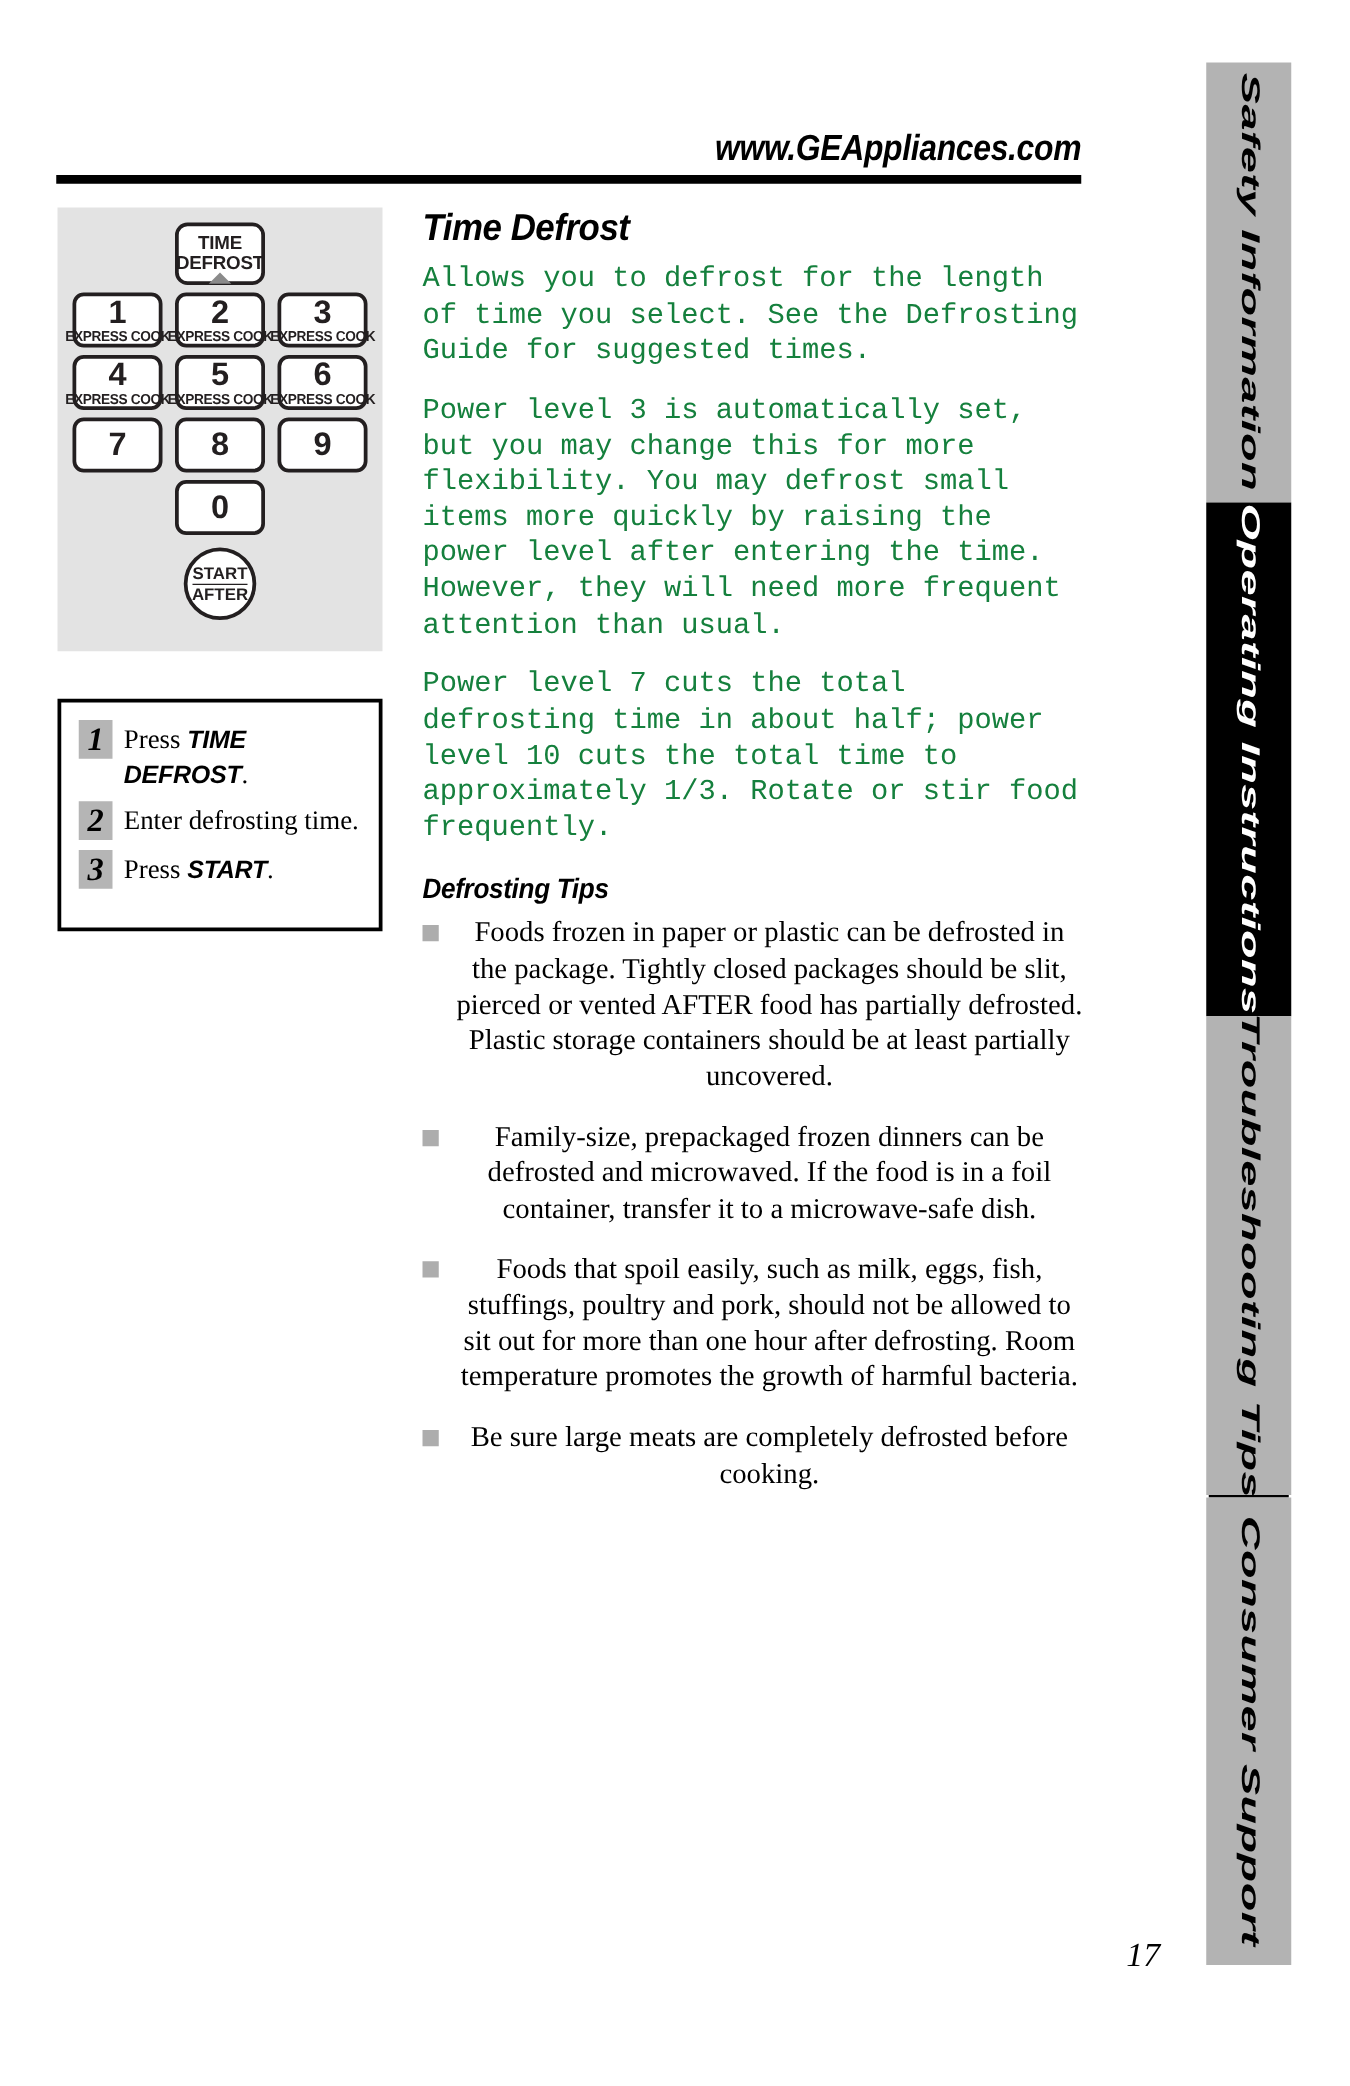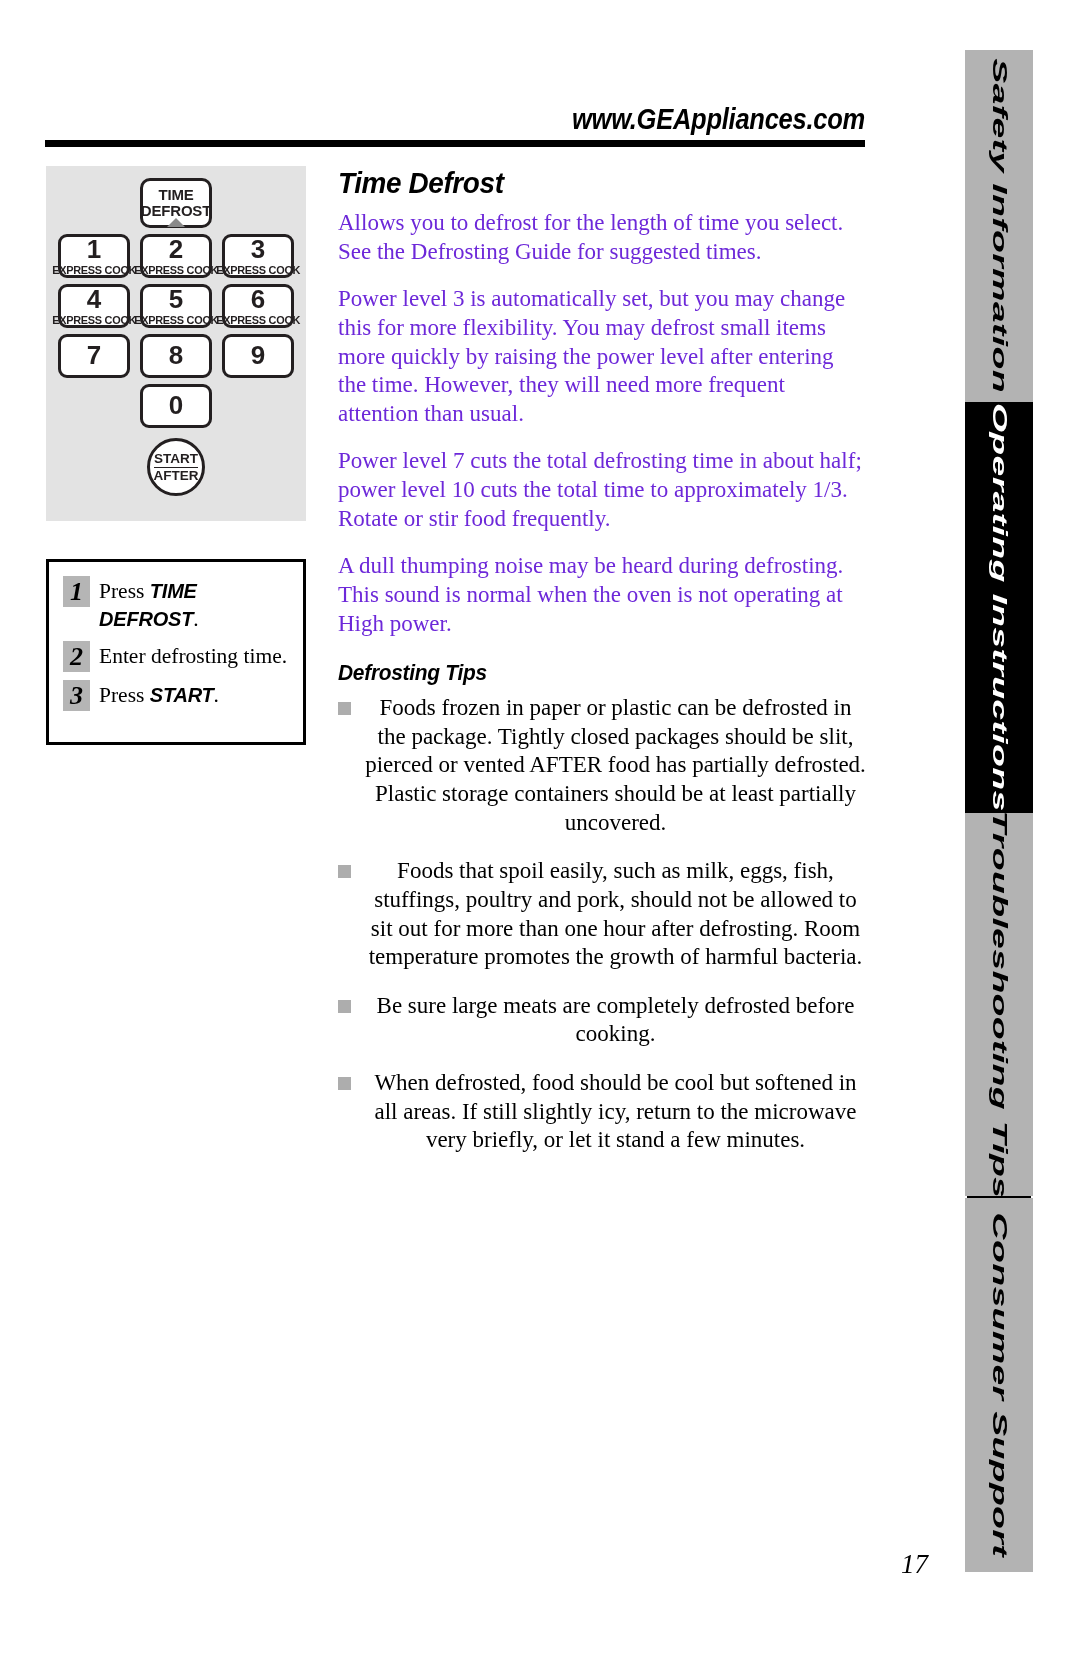--- a/index.html
+++ b/index.html
@@ -253,24 +253,24 @@
     font-weight: bold;
     font-style: italic;
     font-size: 22.5px;
     letter-spacing: -0.3px;
     transform: scaleX(0.93);
     transform-origin: left center;
     color: #000;
   }
   p.body {
     margin: 0 0 19px 0;
-    font-family: Liberation Serif, serif;
+    font-family: Liberation Mono, monospace;
     font-size: 23px;
     line-height: 1.245;
-    color: #6d28d9;
+    color: #15803d;
   }
   ul.tips {
     list-style: none;
     margin: 0;
     padding: 0;
     text-align: center;
   }
   ul.tips li {
     position: relative;
     padding-left: 27px;
@@ -391,37 +391,36 @@
 
   </div>
 
   <div class="content">
 
     <h2 class="section-title">Time Defrost</h2>
 
     <p class="body">Allows you to defrost for the length of time you select. See the Defrosting Guide for suggested times.</p>
     <p class="body">Power level 3 is automatically set, but you may change this for more flexibility. You may defrost small items more quickly by raising the power level after entering the time. However, they will need more frequent attention than usual.</p>
     <p class="body">Power level 7 cuts the total defrosting time in about half; power level 10 cuts the total time to approximately 1/3. Rotate or stir food frequently.</p>
-    <p class="body">A dull thumping noise may be heard during defrosting. This sound is normal when the oven is not operating at High power.</p>
 
     <h3 class="sub-title">Defrosting Tips</h3>
 
     <ul class="tips">
       <li>
         <span class="bullet"></span><span>Foods frozen in paper or plastic can be defrosted in the package. Tightly closed packages should be slit, pierced or vented AFTER food has partially defrosted. Plastic storage containers should be at least partially uncovered.</span>
+      </li>
+      <li>
+        <span class="bullet"></span><span>Family-size, prepackaged frozen dinners can be defrosted and microwaved. If the food is in a foil container, transfer it to a microwave-safe dish.</span>
       </li>
       <li>
         <span class="bullet"></span><span>Foods that spoil easily, such as milk, eggs, fish, stuffings, poultry and pork, should not be allowed to sit out for more than one hour after defrosting. Room temperature promotes the growth of harmful bacteria.</span>
       </li>
       <li>
         <span class="bullet"></span><span>Be sure large meats are completely defrosted before cooking.</span>
       </li>
-      <li>
-        <span class="bullet"></span><span>When defrosted, food should be cool but softened in all areas. If still slightly icy, return to the microwave very briefly, or let it stand a few minutes.</span>
-      </li>
     </ul>
 
   </div>
 
   <div class="tab-strip">
     <div class="tab" style="flex: 0 0 352px;">
       <span class="tab-label">Safety Information</span>
     </div>
     <div class="tab active" style="flex: 0 0 411px;">
       <span class="tab-label">Operating Instructions</span>

